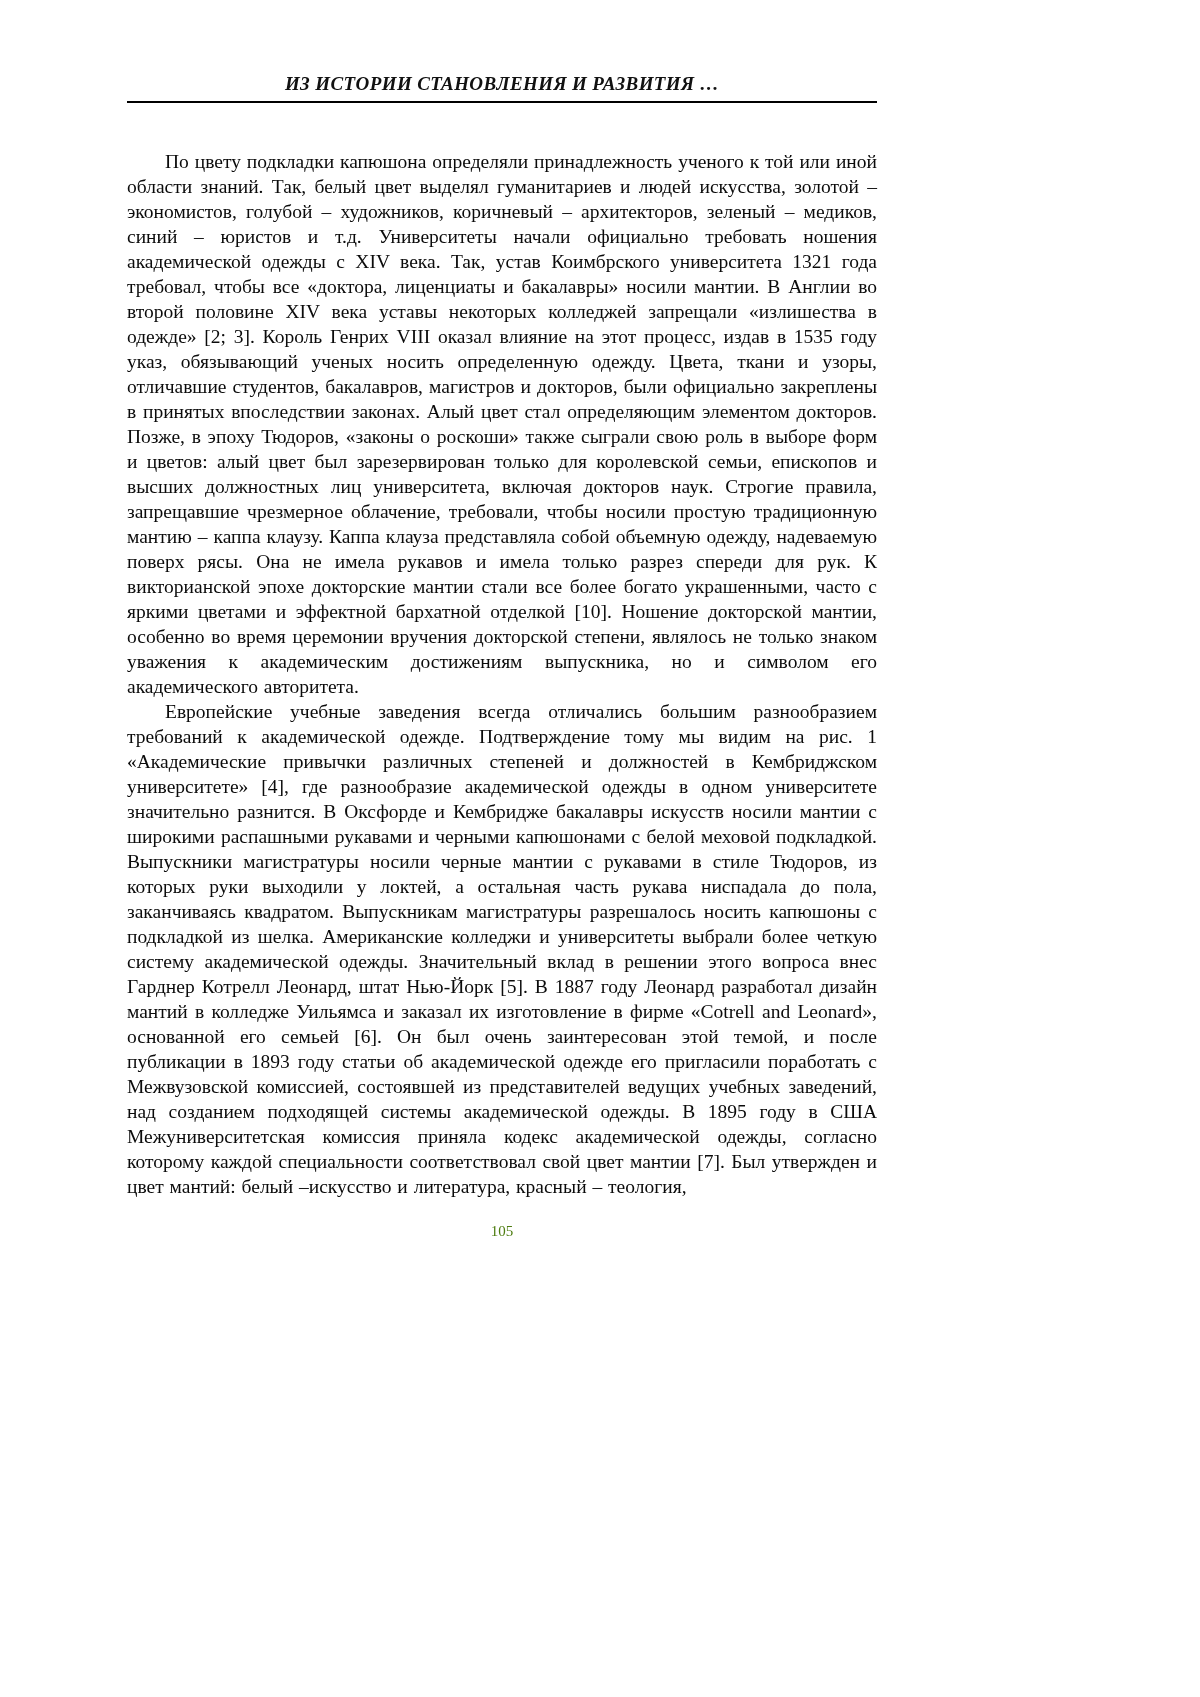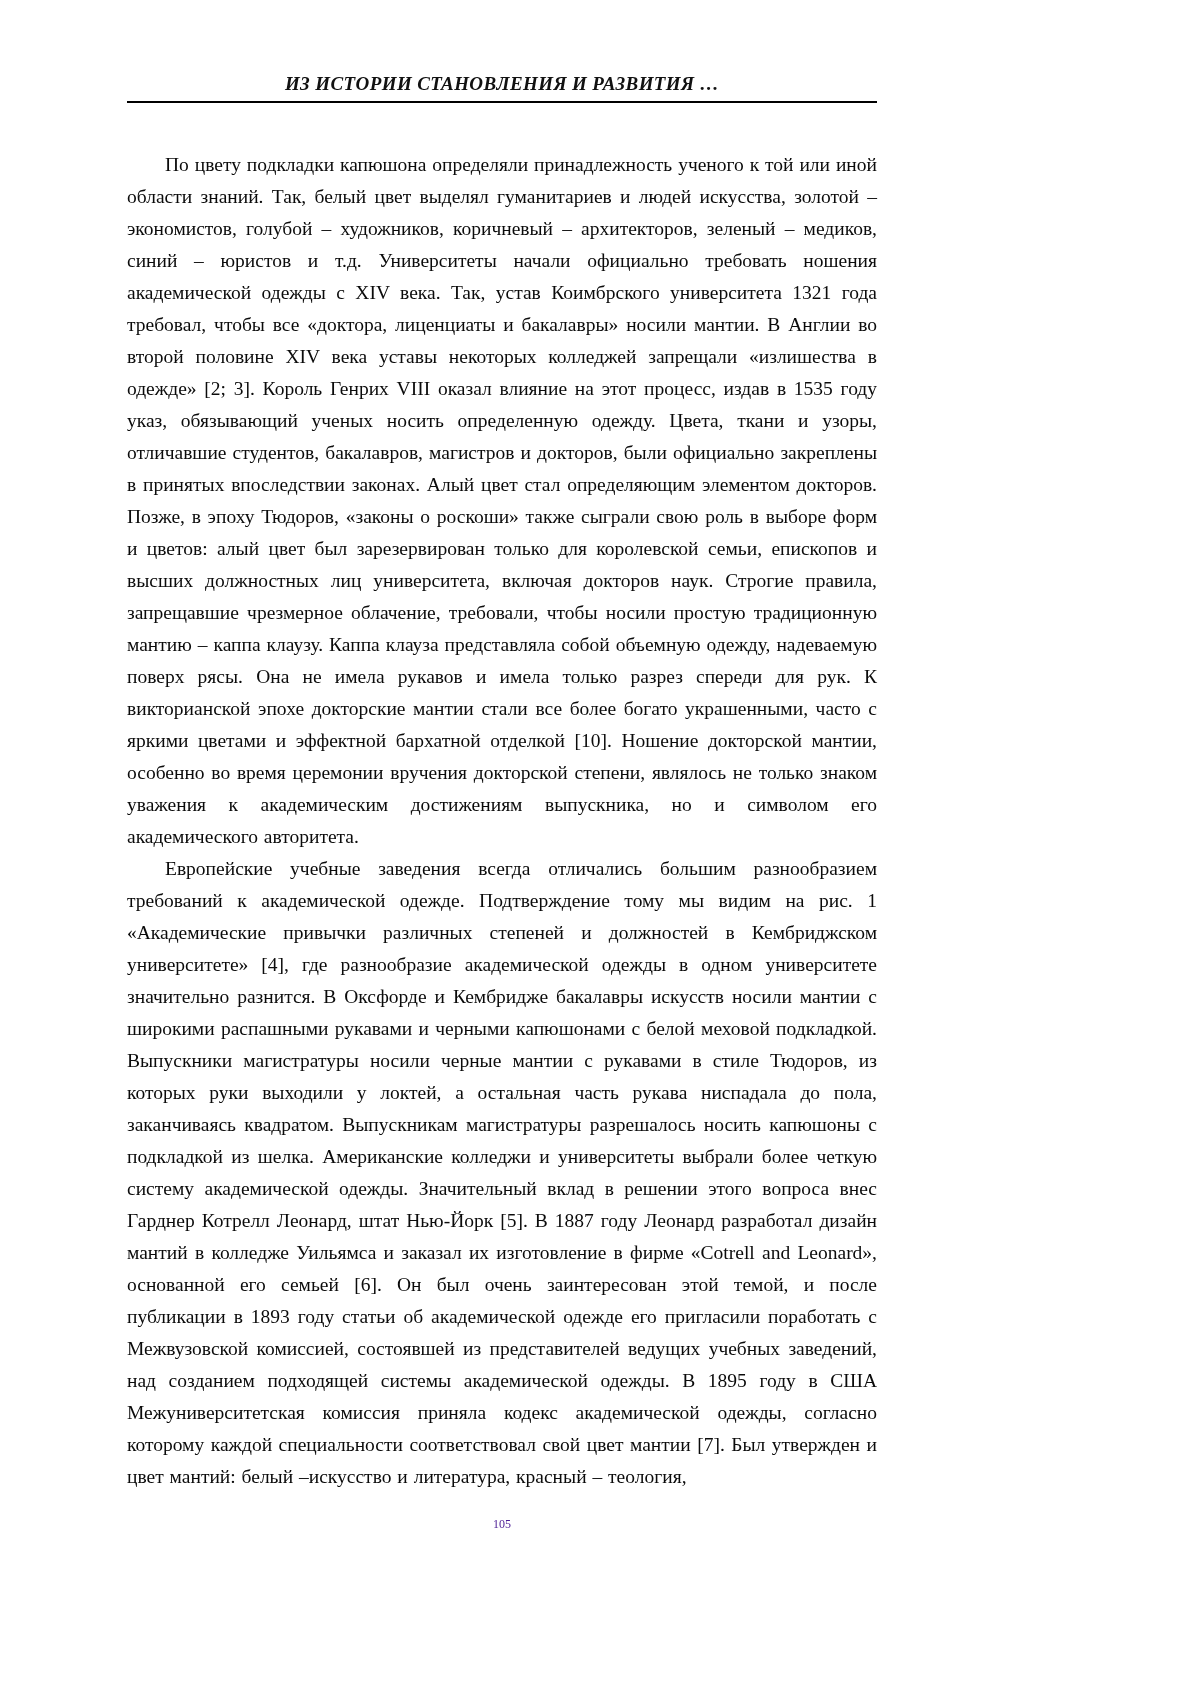--- a/index.html
+++ b/index.html
@@ -41,36 +41,36 @@
   .header-rule {
     margin-top: 6px;
     width: 100%;
     border: 0;
     border-top: 2px solid #000000;
     height: 0;
   }
   .article-body {
     margin-top: 46px;
     font-size: 19.5px;
-    line-height: 32px;
+    line-height: 25px;
     text-align: justify;
     text-justify: inter-word;
     color: #0b0b0b;
   }
   .para {
     margin: 0;
     padding: 0;
     text-indent: 38px;
     word-spacing: 1px;
   }
   .page-number {
     margin-top: 24px;
     text-align: center;
-    font-size: 12px;
-    color: #4c1d95;
+    font-size: 15px;
+    color: #4d7c0f;
   }
 </style>
 </head>
 <body>
 
 <div class="page">
   <div class="content-col">
 
     <div class="running-header">ИЗ ИСТОРИИ СТАНОВЛЕНИЯ И РАЗВИТИЯ …</div>
 

